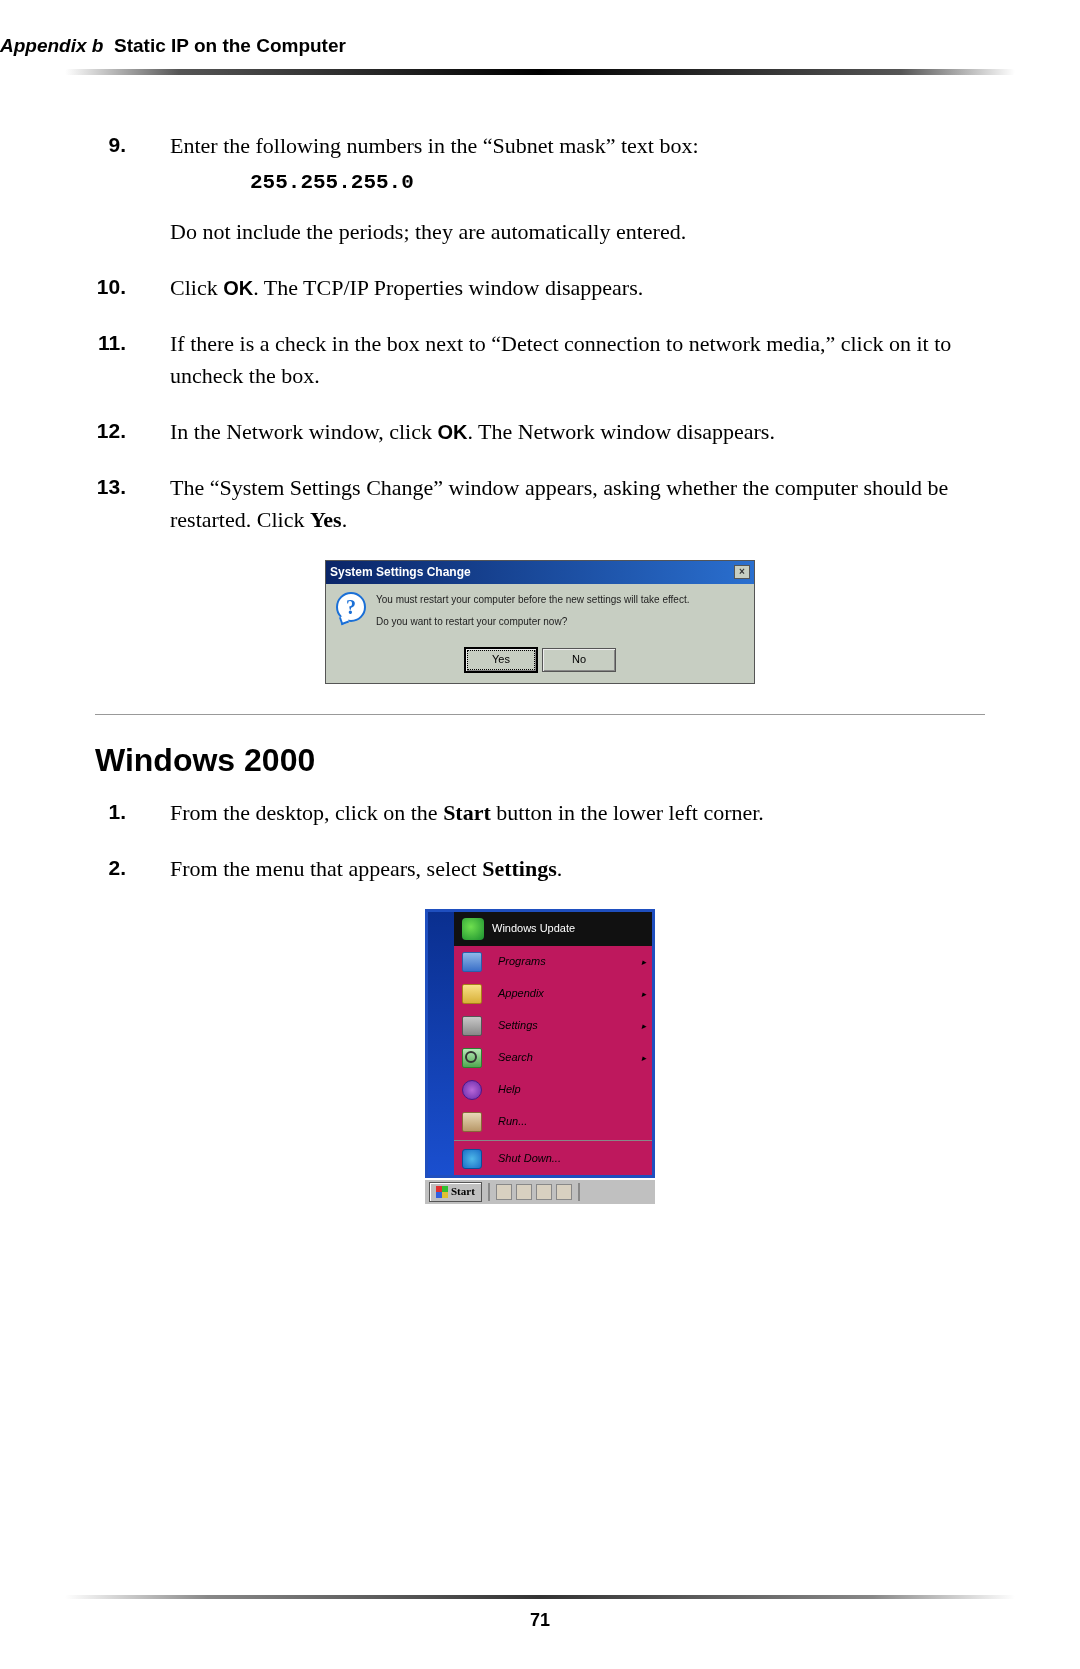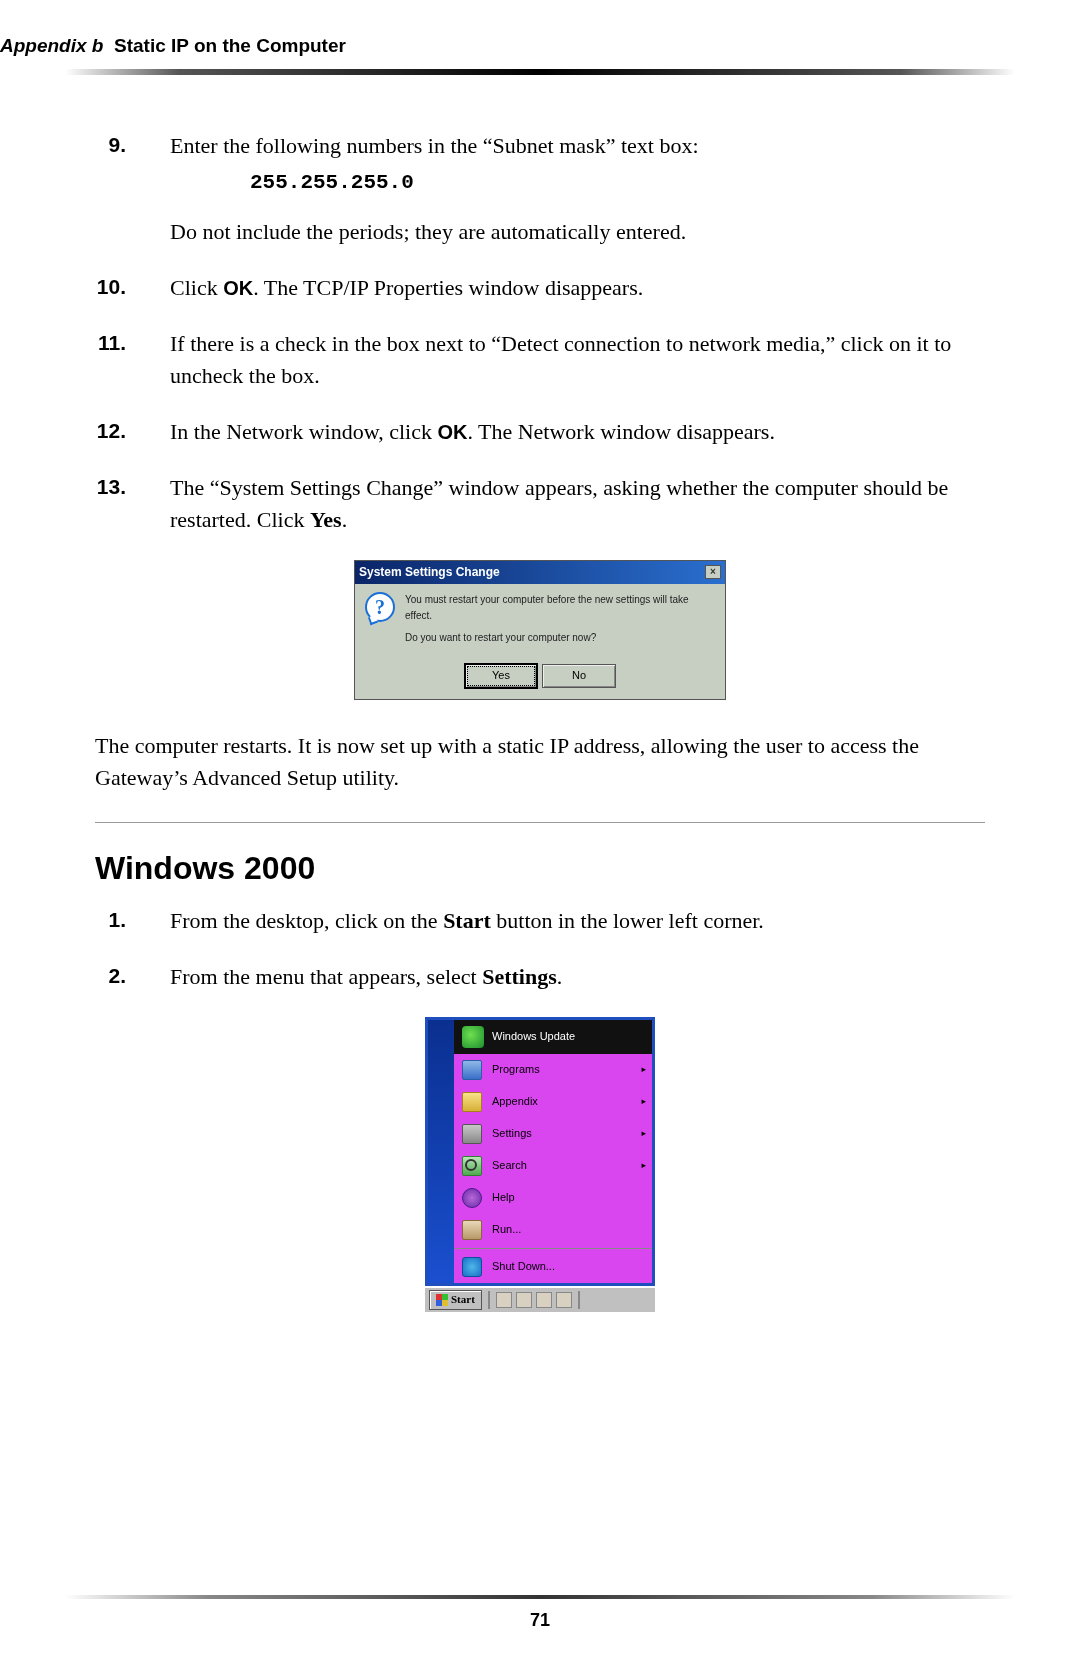--- a/index.html
+++ b/index.html
@@ -50,21 +50,21 @@
     font-family: 'Courier New', monospace;
     font-weight: bold;
     font-size: 21px;
     display: block;
     margin: 6px 0 0 80px;
   }
   .substep { margin-top: 18px; }
   .sb { font-family: Arial, sans-serif; font-weight: bold; font-size: 20px; }
 
   
-  .dialog-fig { margin: 20px auto 30px auto; width: 372px; }
+  .dialog-fig { margin: 20px auto 30px auto; width: 430px; }
   .dialog {
     border: 1px solid #555;
     background: #c7cec2;
     font-family: Tahoma, Arial, sans-serif;
   }
   .titlebar {
     background: linear-gradient(to right, #0a2568, #2a6fcf);
     color: #fff;
     font-weight: bold;
     font-size: 12px;
@@ -157,42 +157,43 @@
     position: absolute;
     bottom: 6px; left: 3px;
     transform: rotate(-90deg);
     transform-origin: left bottom;
     color: #fff;
     font-size: 13px;
     font-weight: bold;
     white-space: nowrap;
   }
   .sm-sidebar-text .lt { font-weight: normal; font-size: 12px; }
-  .sm-body { background: #d946ef; flex: 1; }
+  .sm-body { background: #be185d; flex: 1; }
   .sm-top {
     background: #111;
     color: #fff;
     display: flex;
     align-items: center;
     gap: 8px;
     padding: 6px 8px;
     font-size: 11px;
   }
   .sm-top-icon {
     width: 22px; height: 22px;
     background: radial-gradient(circle at 40% 40%, #6fdf4f, #1a8f2f);
     border-radius: 4px;
   }
   .sm-item {
     display: flex;
     align-items: center;
     padding: 6px 8px;
     font-size: 11px;
-    gap: 10px;
+    gap: 16px;
     position: relative;
+    font-style: italic;
   }
   .sm-item .arrow {
     position: absolute; right: 6px;
     font-size: 9px;
   }
   .sm-sep { border-top: 1px solid #888; margin: 2px 0; }
   .sm-icon { width: 20px; height: 20px; border-radius: 2px; }
   .ic-programs { background: linear-gradient(#8fb8e8,#3a6fc8); border:1px solid #2a5fa8; }
   .ic-documents { background: linear-gradient(#f8e088,#d8b038); border:1px solid #a88018; }
   .ic-settings { background: linear-gradient(#c8c8c8,#888); border:1px solid #555; }
@@ -309,21 +310,20 @@
           <div>You must restart your computer before the new settings will take effect.</div>
           <div style="margin-top:6px">Do you want to restart your computer now?</div>
         </div>
       </div>
       <div class="dlg-buttons">
         <span class="winbtn default">Yes</span><span class="winbtn">No</span>
       </div>
     </div>
   </div>
 
-  <p class="para-after">The computer restarts. It is now set up with a static IP address, allowing the user to access the Gateway’s Advanced Setup utility.</p>
 
   <hr class="thin">
 
   <div class="section-head">Windows 2000</div>
 
   <div class="step">
     <div class="step-num">1.</div>
     <div class="step-body">
       <span>From the desktop, click on the </span><b>Start</b><span> button in the lower left corner.</span>
     </div>

